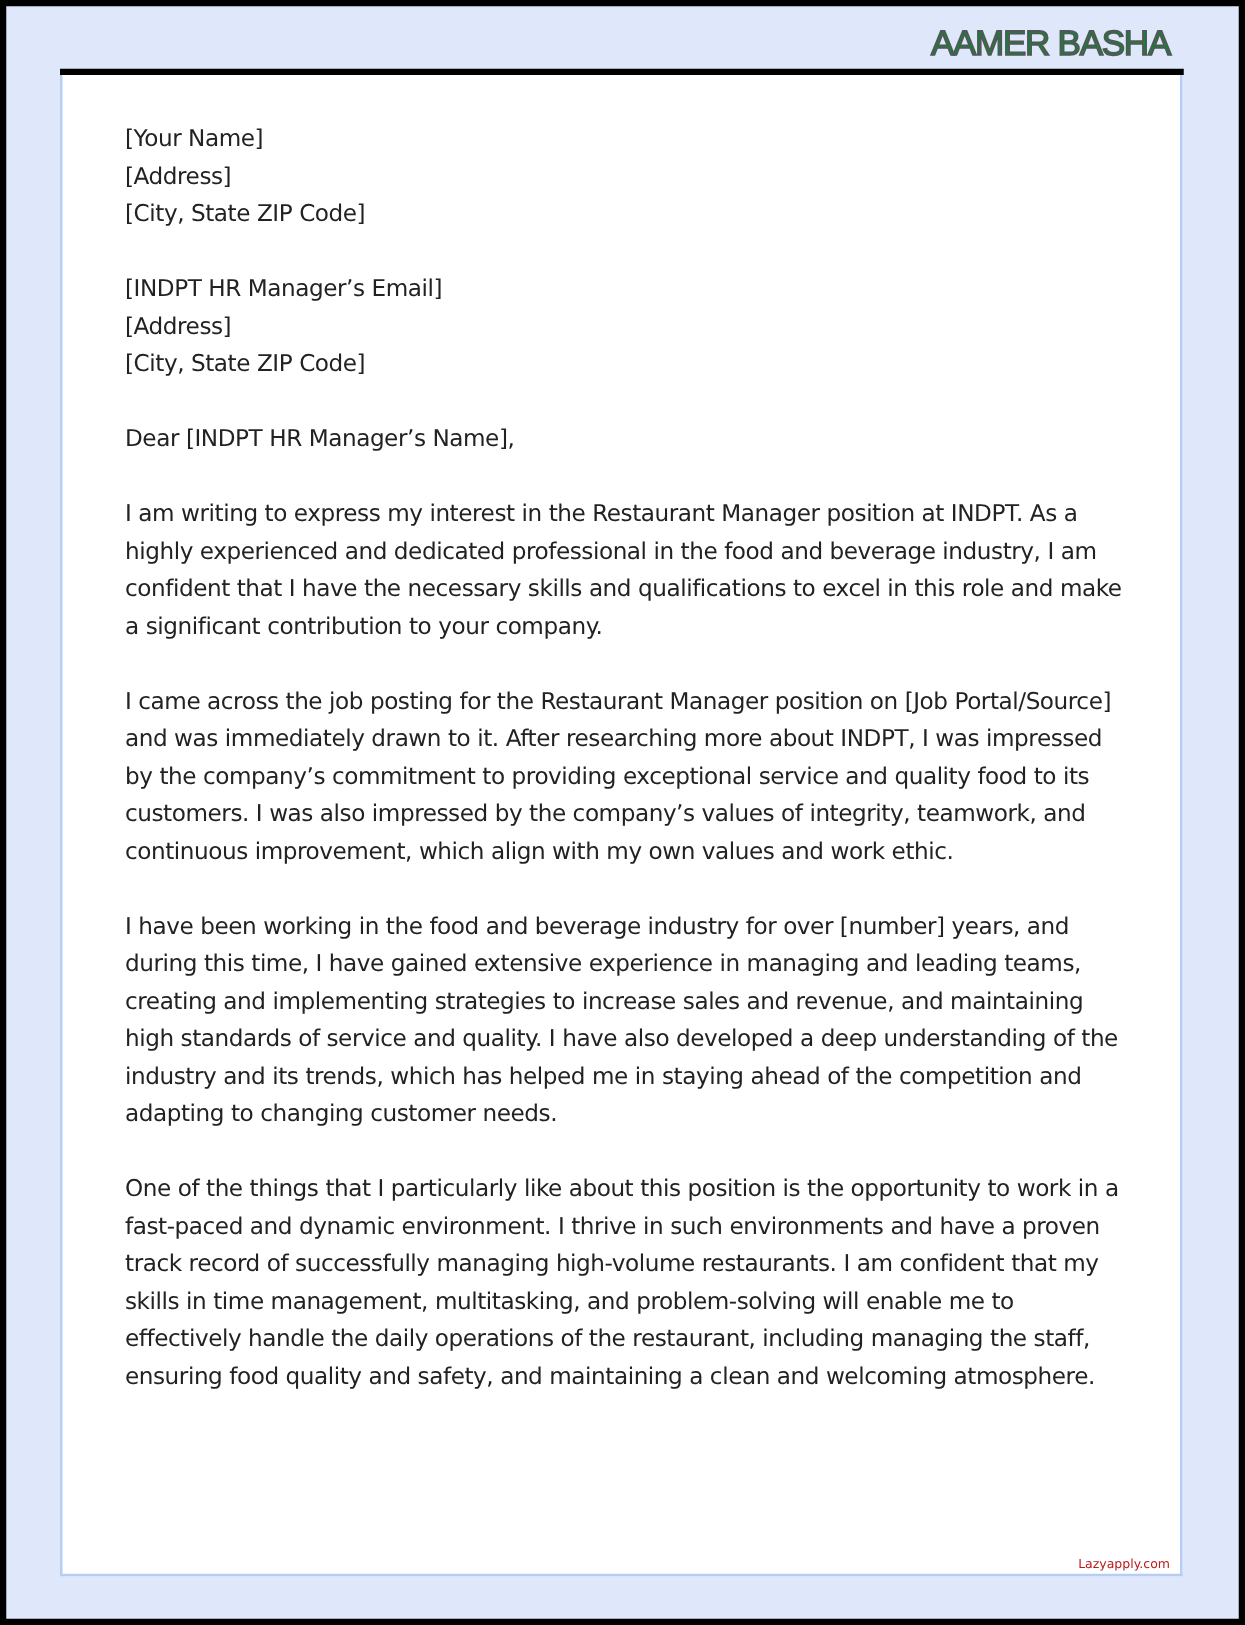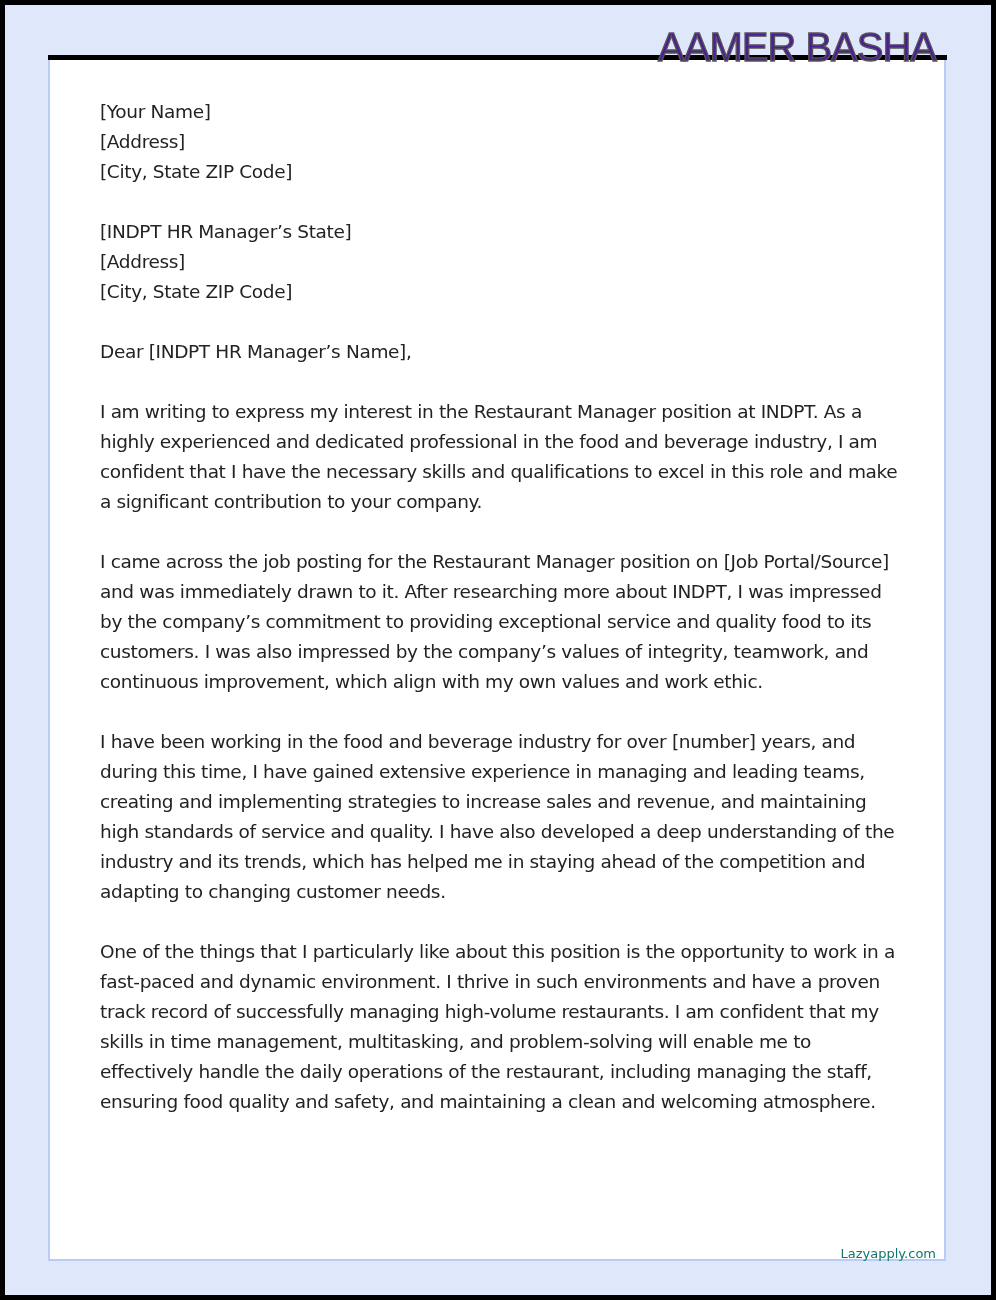--- a/index.html
+++ b/index.html
@@ -12,26 +12,25 @@
       position: absolute; inset: 0;
       border: 5px solid #000;
       border-bottom: 5px solid #000;
       box-sizing: border-box;
       pointer-events: none;
       z-index: 5;
     }
     .header-name {
       position: absolute; right: 60px; top: 12px;
       font-family: "Liberation Sans", sans-serif;
-      font-size: 40px; letter-spacing: -1px;
-      color: #4c1d95;
+      font-size: 28px; letter-spacing: -1px;
+      color: #15803d;
       -webkit-text-stroke: 1.3px #555;
       line-height: 46px;
       z-index: 3;
-      margin-top: 12px;
     }
     .page {
       position: absolute; left: 48px; top: 56px;
       width: 898px; height: 1205px;
       background: #ffffff;
       border-left: 2px solid #b7cdf5;
       border-right: 2px solid #b7cdf5;
       border-bottom: 2px solid #b7cdf5;
       box-sizing: border-box;
       z-index: 1;
@@ -45,21 +44,21 @@
       width: 800px;
       font-size: 18.5px; line-height: 30px; color: #222;
       z-index: 4;
       letter-spacing: -0.35px;
     }
     .letter .line { white-space: nowrap; height: 30px; }
     .letter .blank { height: 30px; }
     .letter p { margin: 0 0 30px 0; width: 800px; }
     .watermark {
       position: absolute; right: 60px; top: 1246px;
-      font-size: 13px; color: #0f766e; z-index: 6;
+      font-size: 10px; color: #b91c1c; z-index: 6;
       font-family: "DejaVu Sans", sans-serif;
     }
   </style>
 </head>
 <body>
 
 <div class="frame"></div>
 
 <div class="header-name">AAMER BASHA</div>
 
@@ -67,21 +66,21 @@
 <div class="topbar"></div>
 
 <div class="letter">
   <div>
     <div class="line">[Your Name]</div>
     <div class="line">[Address]</div>
     <div class="line">[City, State ZIP Code]</div>
   </div>
   <div class="blank"></div>
   <div>
-    <div class="line">[INDPT HR Manager’s State]</div>
+    <div class="line">[INDPT HR Manager’s Email]</div>
     <div class="line">[Address]</div>
     <div class="line">[City, State ZIP Code]</div>
   </div>
   <div class="blank"></div>
   <div class="line">Dear [INDPT HR Manager’s Name],</div>
   <div class="blank"></div>
   <p>I am writing to express my interest in the Restaurant Manager position at INDPT. As a highly experienced and dedicated professional in the food and beverage industry, I am confident that I have the necessary skills and qualifications to excel in this role and make a significant contribution to your company.</p>
   <p>I came across the job posting for the Restaurant Manager position on [Job Portal/Source] and was immediately drawn to it. After researching more about INDPT, I was impressed by the company’s commitment to providing exceptional service and quality food to its customers. I was also impressed by the company’s values of integrity, teamwork, and continuous improvement, which align with my own values and work ethic.</p>
   <p>I have been working in the food and beverage industry for over [number] years, and during this time, I have gained extensive experience in managing and leading teams, creating and implementing strategies to increase sales and revenue, and maintaining high standards of service and quality. I have also developed a deep understanding of the industry and its trends, which has helped me in staying ahead of the competition and adapting to changing customer needs.</p>
   <p>One of the things that I particularly like about this position is the opportunity to work in a fast-paced and dynamic environment. I thrive in such environments and have a proven track record of successfully managing high-volume restaurants. I am confident that my skills in time management, multitasking, and problem-solving will enable me to effectively handle the daily operations of the restaurant, including managing the staff, ensuring food quality and safety, and maintaining a clean and welcoming atmosphere.</p>

